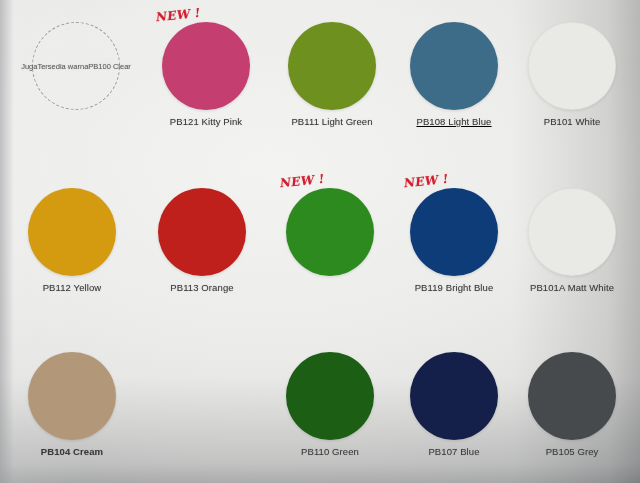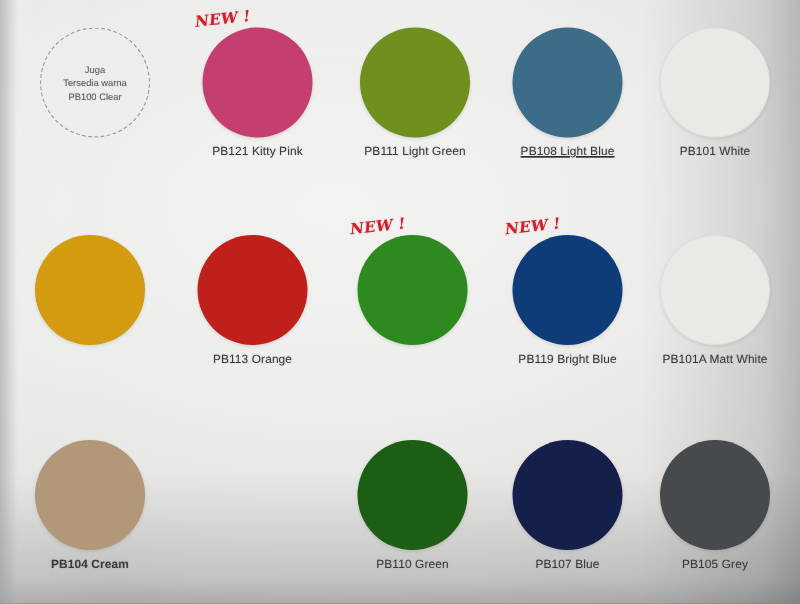--- a/index.html
+++ b/index.html
@@ -86,21 +86,21 @@
   }
 
   
   .note-circle {
     width: 88px;
     height: 88px;
     border-radius: 50%;
     margin: 0 auto;
     border: 1px dashed #9a9a9a;
     display: flex;
-    flex-direction: column;
+    flex-direction: row;
     align-items: center;
     justify-content: center;
     box-sizing: border-box;
   }
 
   .note-line {
     font-size: 7.5px;
     line-height: 11px;
     color: #5d5d60;
     white-space: nowrap;
@@ -147,20 +147,21 @@
       <div class="cell" style="left: 390px; top: 22px; text-decoration: underline;">
         <div class="swatch r1" style="background: rgb(61, 108, 136);"></div>
         <div class="caption">PB108 Light Blue</div>
       </div>
       <div class="cell" style="left: 508px; top: 22px;">
         <div class="swatch r1 pale" style="background: rgb(233, 233, 229);"></div>
         <div class="caption">PB101 White</div>
       </div>
       <div class="cell" style="left: 8px; top: 188px;">
         <div class="swatch r2" style="background: rgb(212, 154, 16);"></div>
+        <div class="caption">PB112 Yellow</div>
       </div>
       <div class="cell" style="left: 138px; top: 188px;">
         <div class="swatch r2" style="background: rgb(192, 32, 27);"></div>
         <div class="caption">PB113 Orange</div>
       </div>
       <div class="new-tag" style="left: 280px; top: 174px;">NEW !</div>
       <div class="cell" style="left: 266px; top: 188px;">
         <div class="swatch r2" style="background: rgb(44, 138, 30);"></div>
       </div>
       <div class="new-tag" style="left: 404px; top: 174px;">NEW !</div>

